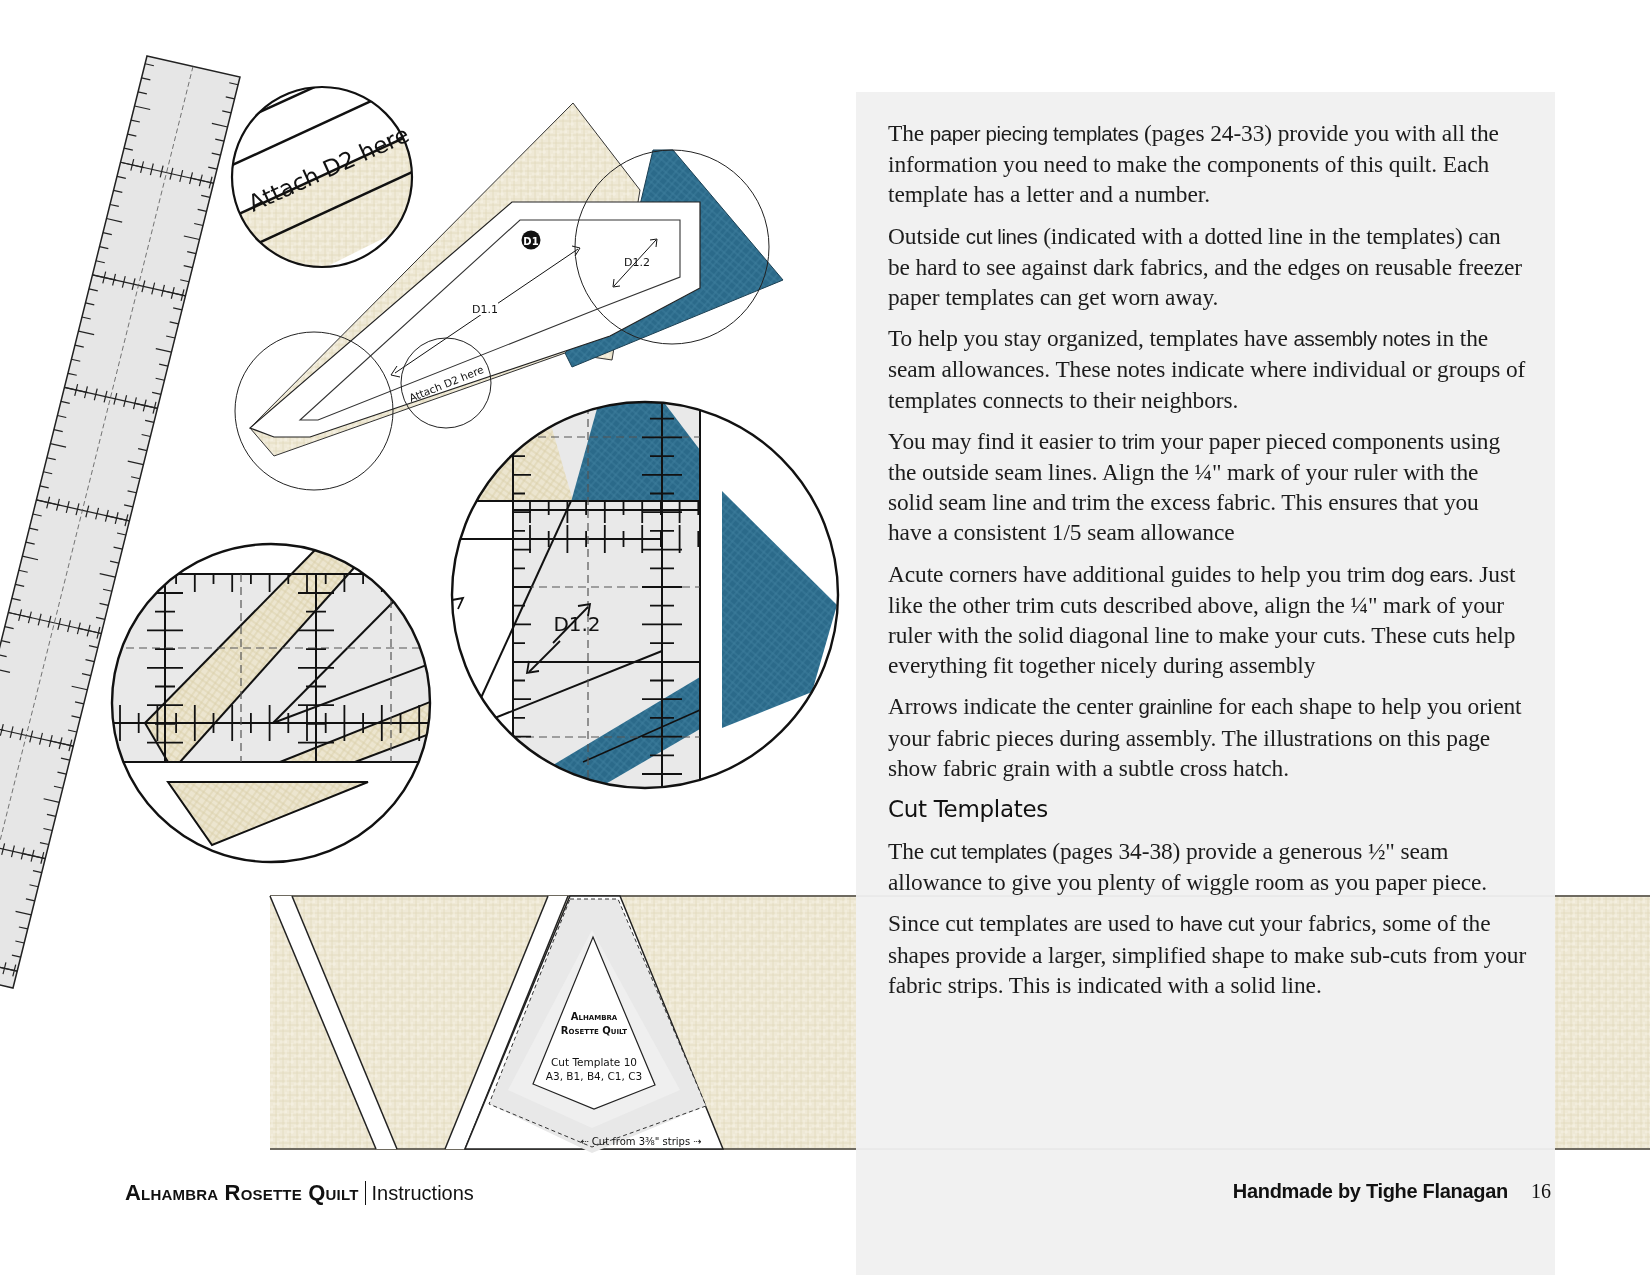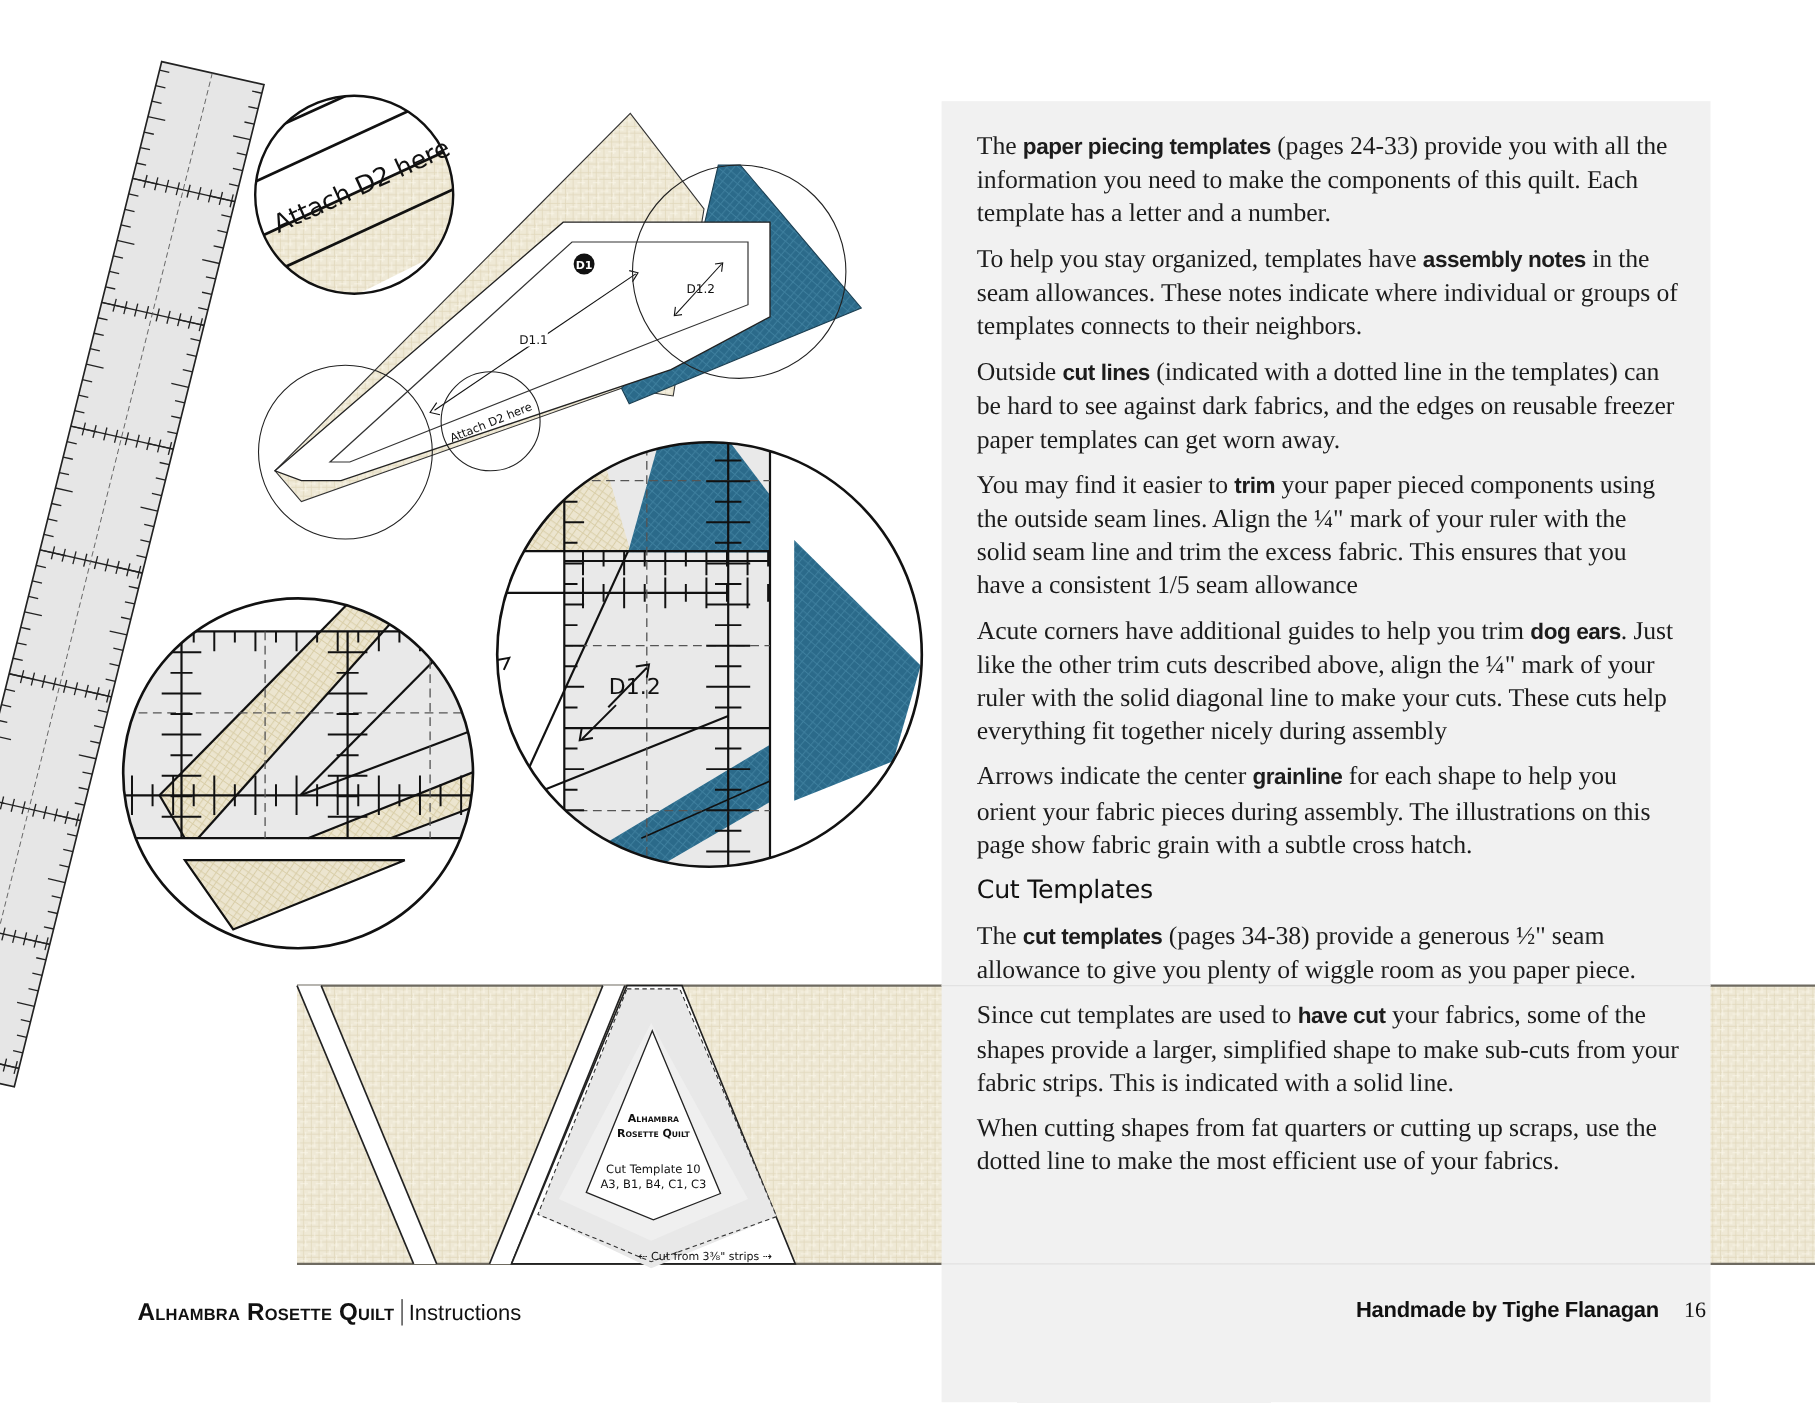--- a/index.html
+++ b/index.html
@@ -6,21 +6,21 @@
   body { width: 1650px; height: 1275px; position: relative; overflow: hidden;
          font-family: "DejaVu Serif", serif; color: #1a1a1a; }
   #art { position: absolute; left: 0; top: 0; width: 1650px; height: 1275px; }
   .content { position: absolute; left: 888px; top: 118px; width: 640px; }
   h1 { font-family: "DejaVu Sans", sans-serif; font-weight: normal; font-size: 31px;
        margin: 0 0 8px 0; letter-spacing: -0.5px; color: #111; line-height: 48px; }
   h2 { font-family: "DejaVu Sans", sans-serif; font-weight: normal; font-size: 23px;
        margin: 0 0 8px 0; letter-spacing: -0.3px; color: #111; line-height: 30px; }
   p { font-family: "Liberation Serif", serif; font-size: 23.4px; line-height: 30.2px;
       margin: 0 0 11px 0; color: #1c1c1c; letter-spacing: -0.1px; }
-  p b { font-family: "Liberation Sans", sans-serif; font-weight: bold; font-size: 20.5px; letter-spacing: -0.4px; }
+  p b { font-family: "Liberation Sans", sans-serif; font-weight: normal; font-size: 20.5px; letter-spacing: -0.4px; }
   .footer-left { position: absolute; left: 125px; top: 1180px; font-size: 20px;
        font-family: "Liberation Sans", sans-serif; color: #111; white-space: nowrap; }
   .footer-left .brand { font-weight: bold; font-variant: small-caps; font-size: 22px; letter-spacing: 0.2px; }
   .footer-left .sep { display: inline-block; width: 1px; height: 24px; background: #111; vertical-align: -5px; margin: 0 6px; }
   .footer-right { position: absolute; right: 99px; top: 1180px; font-size: 20px;
        font-family: "Liberation Sans", sans-serif; color: #111; white-space: nowrap; }
   .footer-right .author { font-weight: bold; letter-spacing: -0.3px; margin-top: 39px; }
   .footer-right .page { font-family: "Liberation Serif", serif; margin-left: 23px; font-size: 20px; }
   svg text { font-family: "DejaVu Sans", sans-serif; }
 </style>
@@ -534,31 +534,30 @@
       <text x="594" y="1066" font-size="10.5" fill="#111" text-anchor="middle">Cut Template 10</text>
       <text x="594" y="1080" font-size="10.5" fill="#111" text-anchor="middle">A3, B1, B4, C1, C3</text>
       <text x="641" y="1145" font-size="10" fill="#111" text-anchor="middle">⇠ Cut from 3⅜" strips ⇢</text>
     </g>
   </g>
 </svg>
 
 <div class="content">
   <div id="tips-paras">
     <p><span>The </span><b>paper piecing templates</b><span> (pages 24-33) provide you with all the information you need to make the components of this quilt. Each template has a letter and a number.</span></p>
+    <p><span>Outside </span><b>cut lines</b><span> (indicated with a dotted line in the templates) can be hard to see against dark fabrics, and the edges on reusable freezer paper templates can get worn away.</span></p>
     <p><span>To help you stay organized, templates have </span><b>assembly notes</b><span> in the seam allowances. These notes indicate where individual or groups of templates connects to their neighbors.</span></p>
-    <p><span>Outside </span><b>cut lines</b><span> (indicated with a dotted line in the templates) can be hard to see against dark fabrics, and the edges on reusable freezer paper templates can get worn away.</span></p>
     <p><span>You may find it easier to </span><b>trim</b><span> your paper pieced components using the outside seam lines. Align the ¼" mark of your ruler with the solid seam line and trim the excess fabric. This ensures that you have a consistent 1/5 seam allowance</span></p>
     <p><span>Acute corners have additional guides to help you trim </span><b>dog ears</b><span>. Just like the other trim cuts described above, align the ¼" mark of your ruler with the solid diagonal line to make your cuts. These cuts help everything fit together nicely during assembly</span></p>
     <p><span>Arrows indicate the center </span><b>grainline</b><span> for each shape to help you orient your fabric pieces during assembly. The illustrations on this page show fabric grain with a subtle cross hatch.</span></p>
   </div>
   <h2 style="margin-top:2px;">Cut Templates</h2>
   <div style="margin-top:12px;">
     <p><span>The </span><b>cut templates</b><span> (pages 34-38) provide a generous ½" seam allowance to give you plenty of wiggle room as you paper piece.</span></p>
     <p><span>Since cut templates are used to </span><b>have cut</b><span> your fabrics, some of the shapes provide a larger, simplified shape to make sub-cuts from your fabric strips. This is indicated with a solid line.</span></p>
-    <p><span>When cutting shapes from fat quarters or cutting up scraps, use the dotted line to make the most efficient use of your fabrics.</span></p>
   </div>
 </div>
 
 <div class="footer-left">
   <span class="brand">Alhambra Rosette Quilt</span><span class="sep"></span><span>Instructions</span>
 </div>
 <div class="footer-right">
   <span class="author">Handmade by Tighe Flanagan</span><span class="page">16</span>
 </div>
 

